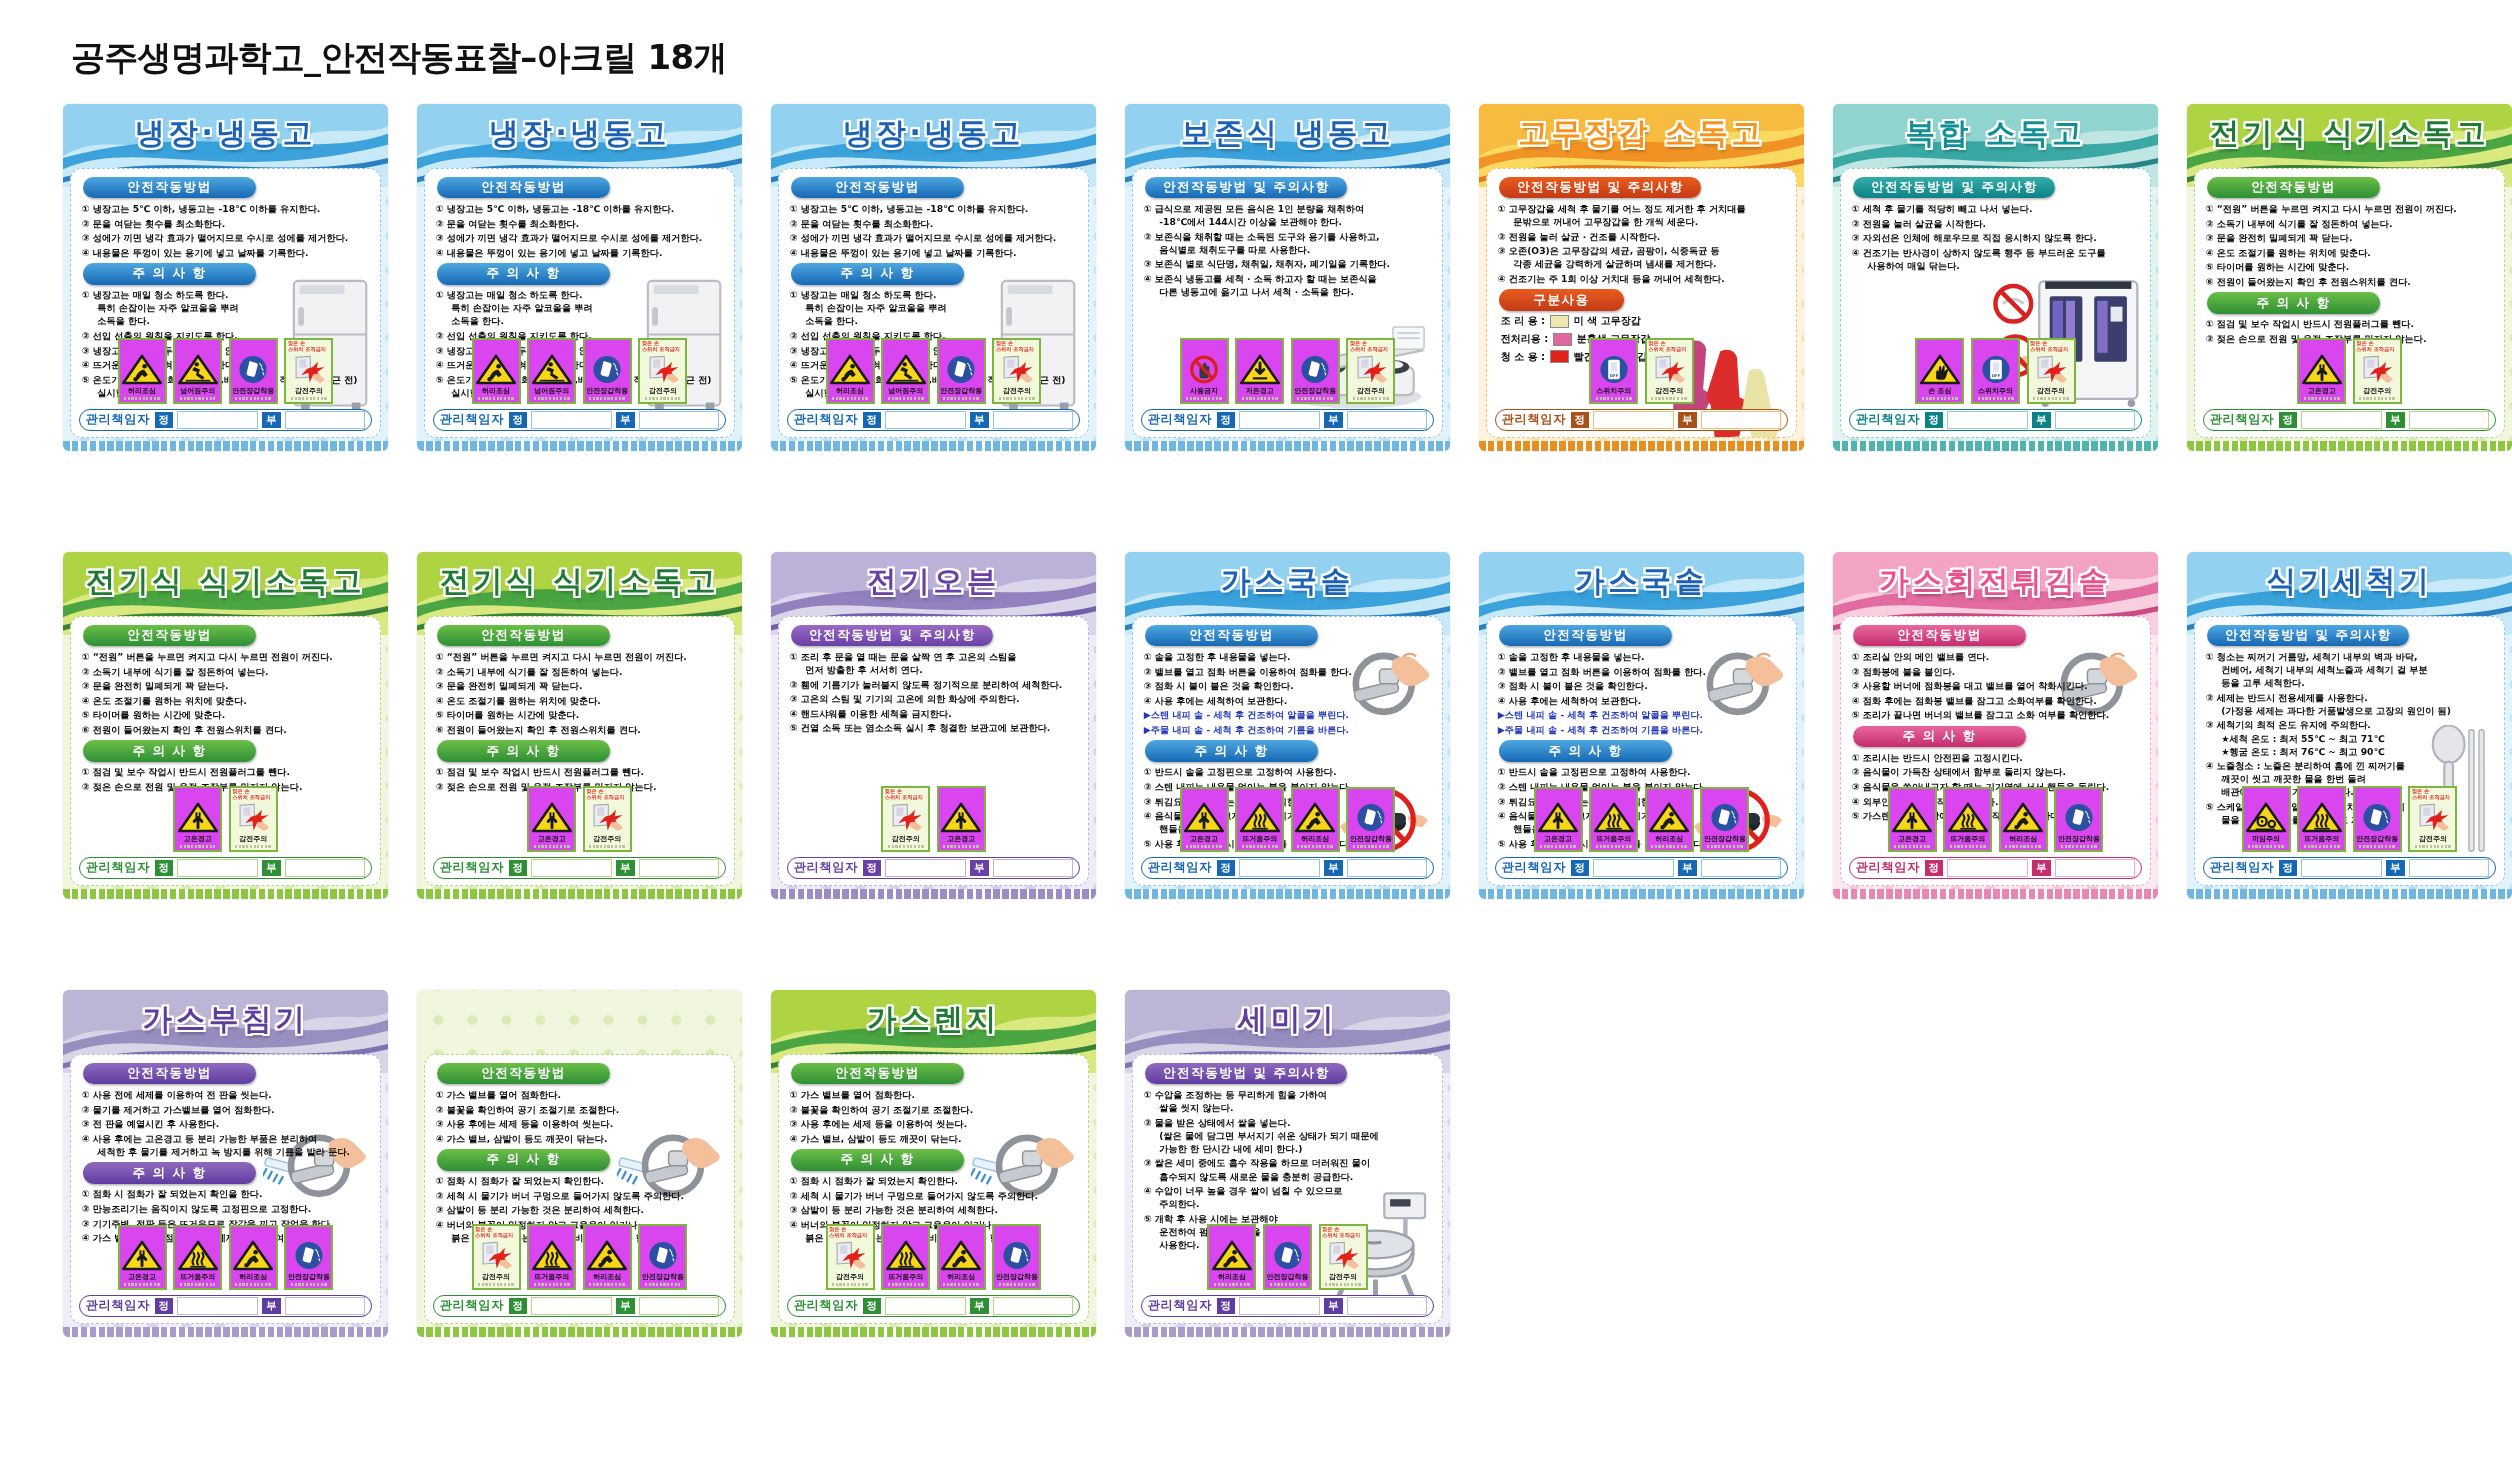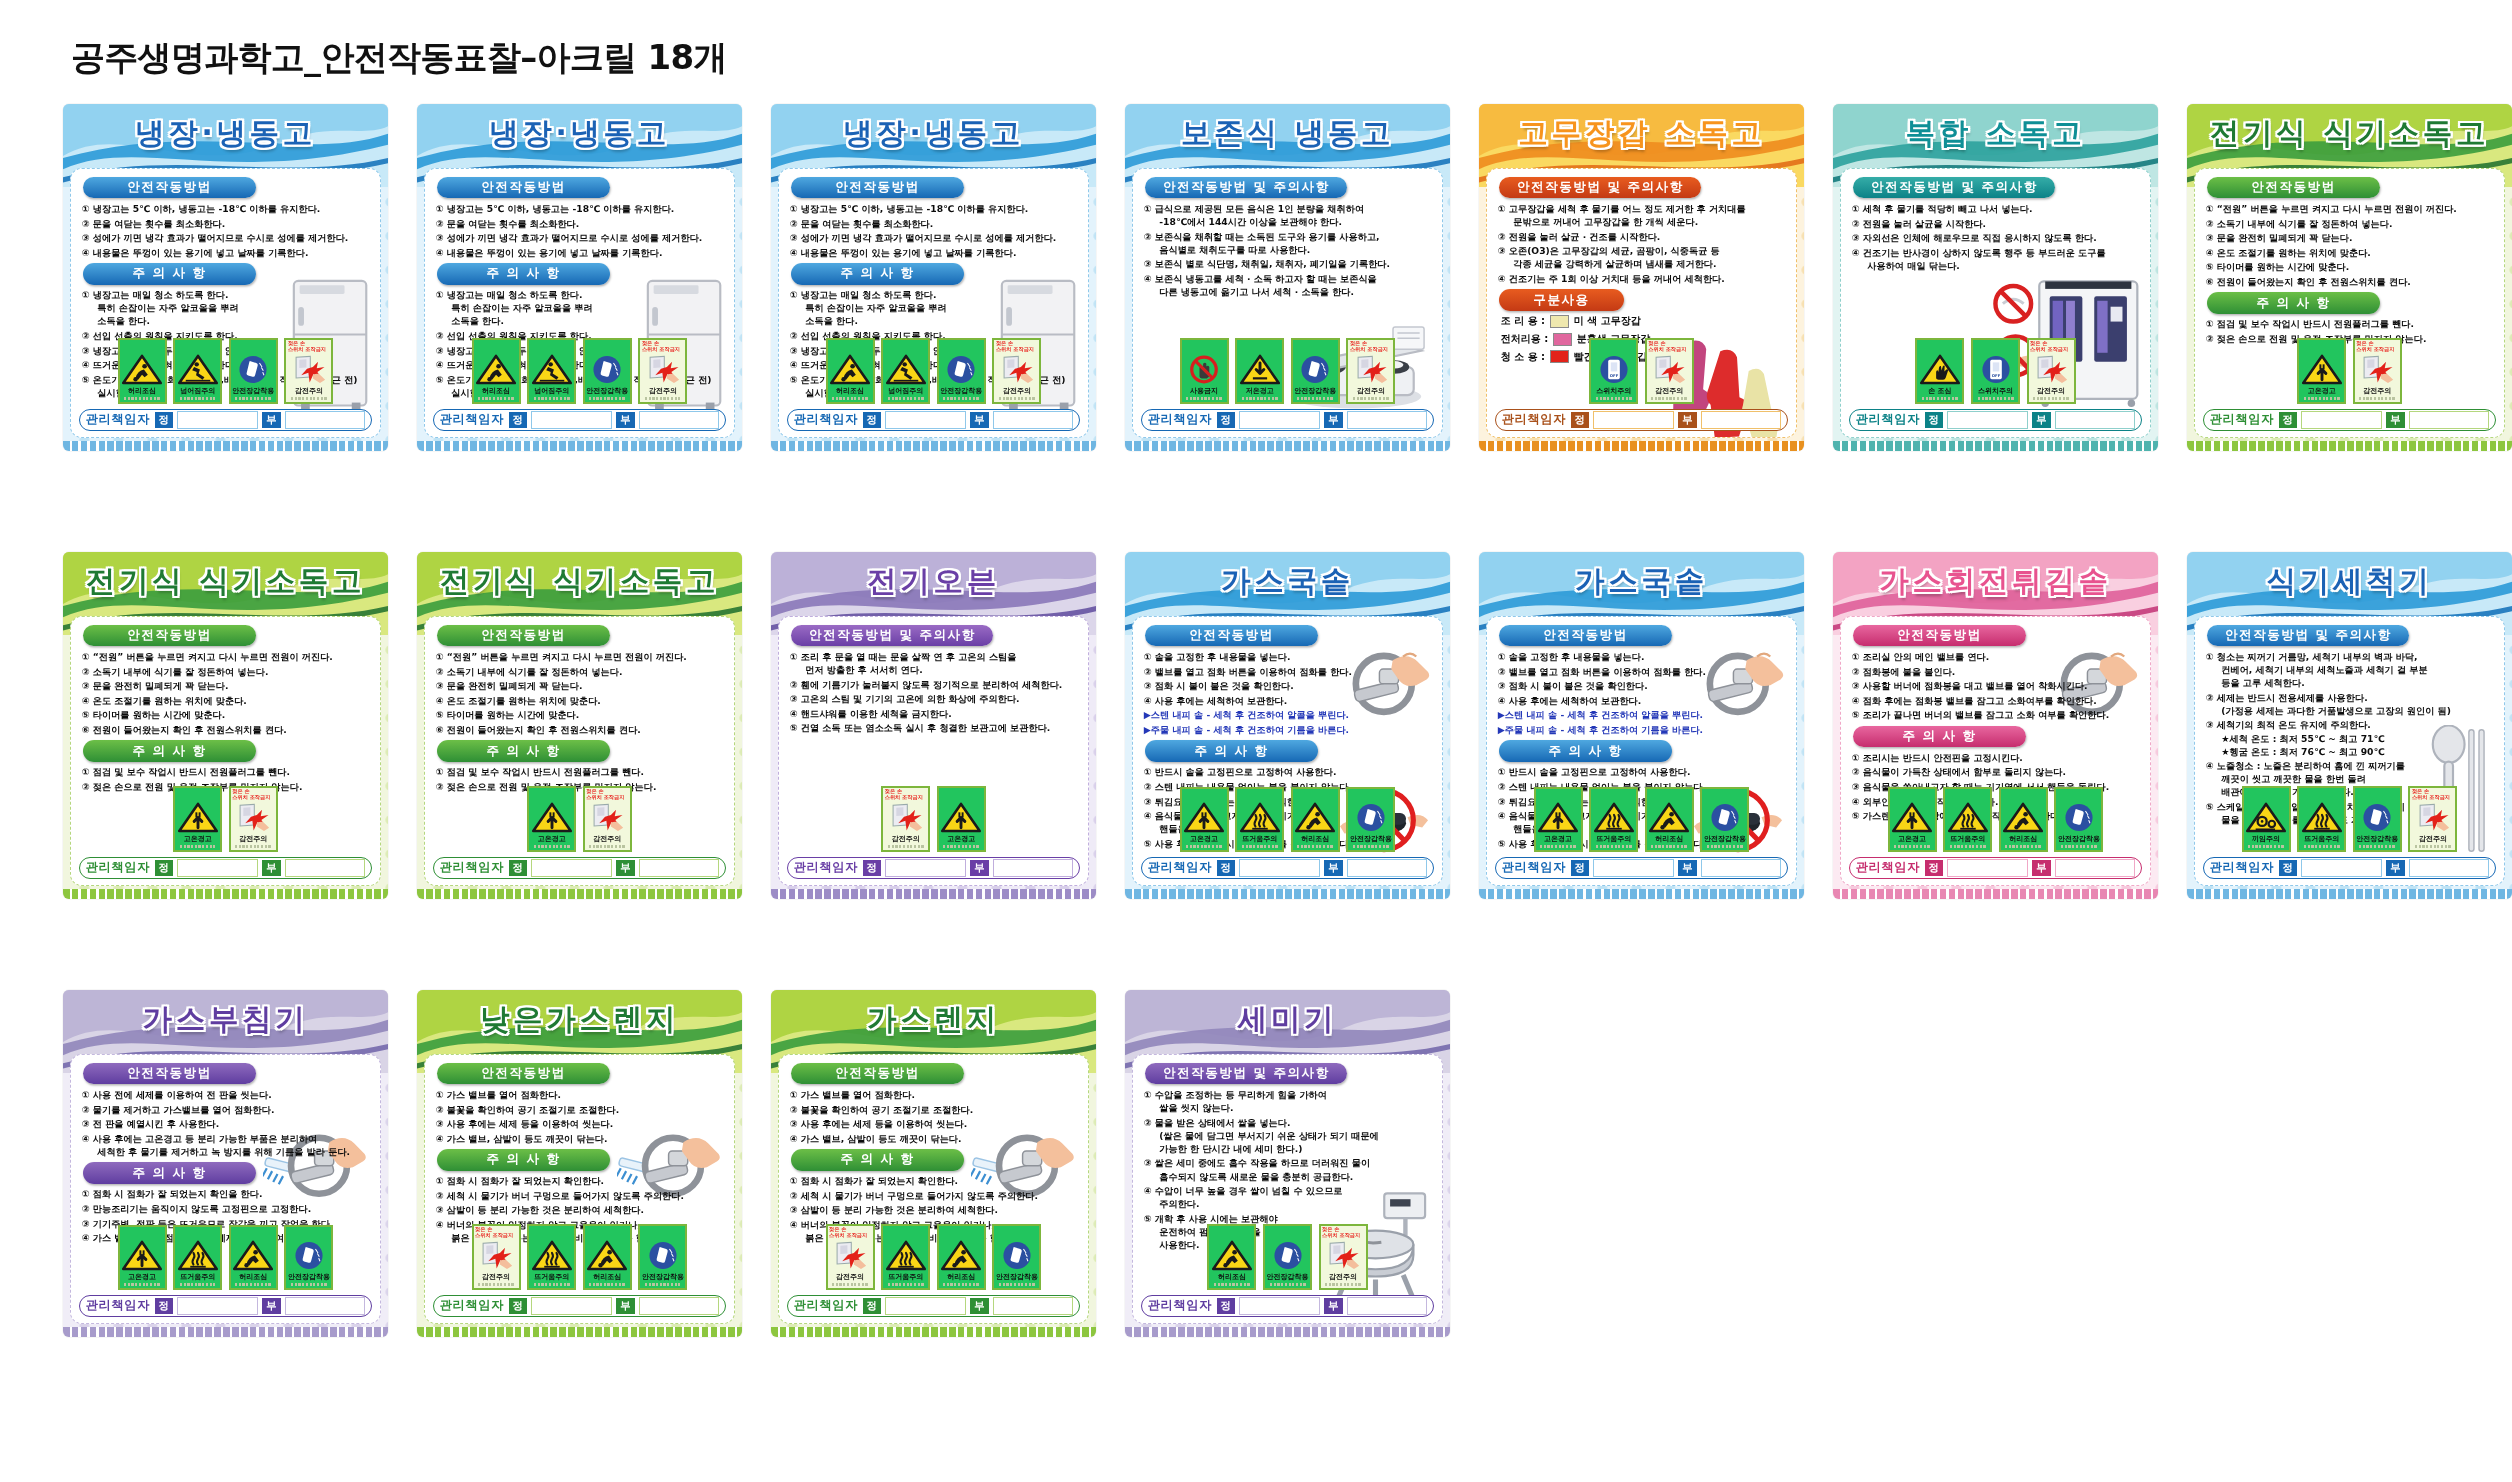--- a/index.html
+++ b/index.html
@@ -62,21 +62,21 @@
   .illus-gloves{right:5.9px;top:161px;width:134px;height:117px;}
   .illus-cabinet{right:7.4px;top:108px;width:149px;height:130px;}
   .illus-valve{right:4.4px;top:29.5px;width:96px;height:70px;}
   .illus-valvebrush{right:4.4px;top:68px;width:112px;height:81px;}
   .illus-nopour{right:4.4px;top:171px;width:103px;height:66px;}
   .illus-spoon{right:11.8px;top:108px;width:65px;height:131px;}
   .illus-ricewasher{right:7.4px;top:134px;width:117px;height:124px;}
   
   .icons-row{position:absolute;left:0;right:0;bottom:32.5px;display:flex;justify-content:center;gap:6.6px;z-index:3;}
   .icon-tile{
-    width:49px;min-height:65px;background:#22c55e;border:2.2px solid #7DB63C;
+    width:49px;min-height:65px;background:#d946ef;border:2.2px solid #7DB63C;
     display:flex;flex-direction:column;justify-content:flex-end;padding:1.5px 1.5px 2.2px;box-sizing:border-box;
   }
   .icon-tile.electric{background:#F2F8DC;}
   .tile-top{font-size:5.2px;line-height:1.15;font-weight:800;color:#E8201C;text-align:left;white-space:pre-line;min-height:11.8px;}
   .icon-art{height:32.5px;display:flex;align-items:center;justify-content:center;}
   .icon-art svg{width:43px;height:31px;}
   .icon-label{font-size:7px;font-weight:800;color:#101010;text-align:center;white-space:nowrap;}
   .icon-sub{height:3px;margin:1.5px 3px 0;background:repeating-linear-gradient(90deg,#b9c4a0 0 2.2px,transparent 2.2px 3.7px);}
   
   .manager{
@@ -1475,29 +1475,20 @@
         <span class="mg-label">관리책임자</span>
         <span class="mg-box">정</span>
         <span class="mg-field"></span>
         <span class="mg-box">부</span>
         <span class="mg-field"></span>
       </div>
     </div>
     <div class="p-strip"></div>
   </article>
       <article class="poster theme-green">
-    <div class="p-header">
-      <svg viewBox="0 0 440 112" preserveAspectRatio="none">
-        <rect class="w-bg" width="440" height="112"></rect>
-        <path class="w1" d="M0,70 C80,22 180,104 300,50 C360,25 410,45 440,30 L440,0 L0,0 Z"></path>
-        <path class="w2" d="M0,88 C100,44 220,110 440,55 L440,40 C330,78 180,22 0,73 Z"></path>
-        <path class="w3" d="M0,106 C140,66 300,114 440,80 L440,73 C300,106 150,60 0,99 Z"></path>
-      </svg>
-      <div class="p-title">낮은가스렌지</div>
-    </div>
     <div class="p-body">
       <div class="p-illus">
             <div class="illus-valvebrush"><svg viewBox="0 0 152 110">
                 <g transform="rotate(14 24 60)">
                   <rect x="2" y="52" width="38" height="11" rx="4" fill="#E8F2FA" stroke="#9CC4E4" stroke-width="2"></rect>
                   <path d="M6,66 l-3,12 M14,68 l-3,12 M22,70 l-3,12 M30,71 l-3,12" stroke="#3D8FD1" stroke-width="3"></path>
                 </g>
                 <circle cx="76" cy="58" r="38" fill="none" stroke="#8E9299" stroke-width="9"></circle>
                 <rect x="38" y="60" width="58" height="16" rx="6" fill="#C6C9CF" stroke="#8E9299" stroke-width="2" transform="rotate(-14 67 68)"></rect>
                 <rect x="70" y="38" width="26" height="20" rx="5" fill="#D4D7DB" stroke="#8E9299" stroke-width="2"></rect>

